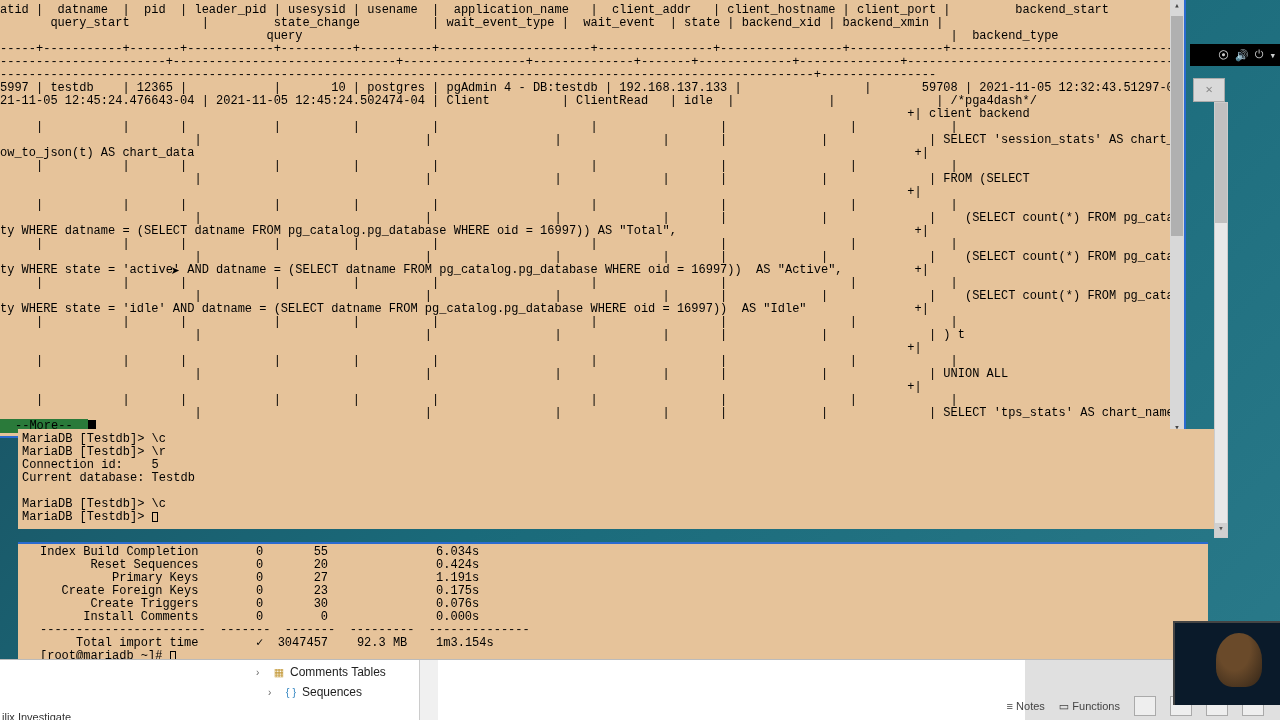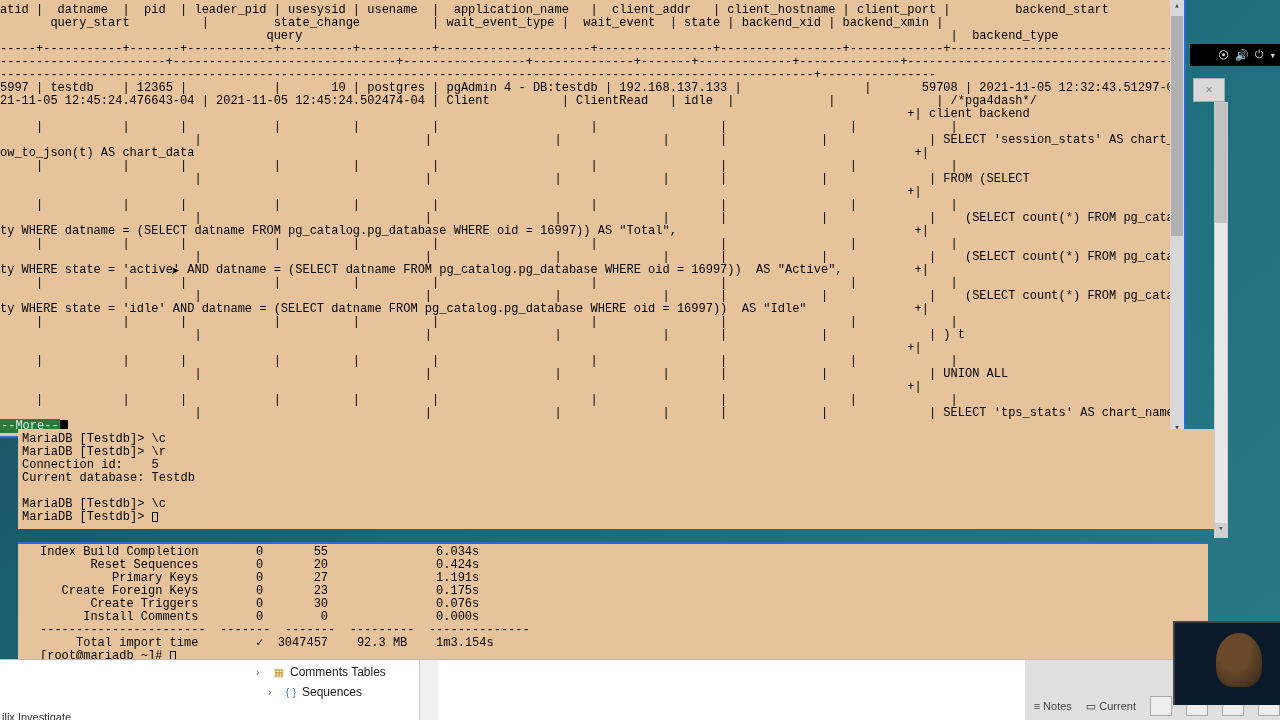--- a/index.html
+++ b/index.html
@@ -113,22 +113,22 @@
     left: 0; right: 0;
     height: 14px;
     text-align: center;
     font-size: 9px;
     color: #444;
   }
   .term-upper-scroll .arrow.up { top: 0; }
   .term-upper-scroll .arrow.down { bottom: 0; }
   .more-prompt {
     background: #2a7a3a;
-    color: #e5e5e5;
-    padding: 0 1px;
+    color: #000000;
+    padding: 0 15px;
   }
   .cursor-block {
     background: #000;
     display: inline-block;
     width: 8px;
     height: 11px;
     vertical-align: middle;
   }
 
   
@@ -222,21 +222,21 @@
   .pgadmin-main-white {
     position: absolute;
     left: 18px;
     top: 0;
     right: 255px;
     bottom: 0;
     background: #fff;
   }
   .toolbar-icons {
     position: absolute;
-    right: 0;
+    right: 16px;
     bottom: 4px;
     display: flex;
     gap: 14px;
     font-family: sans-serif;
     font-size: 11px;
     color: #444;
     align-items: center;
   }
   .mini-icon {
     width: 20px; height: 18px;
@@ -375,21 +375,21 @@
       </div>
     </div>
     <div class="pgadmin-main">
       <div class="pgadmin-main-white"></div>
     </div>
   </div>
 
   <div class="status-left">ilix Investigate</div>
   <div class="toolbar-icons">
     <span>≡ <span>Notes</span></span>
-    <span>▭ <span>Current</span></span>
+    <span>▭ <span>Functions</span></span>
     <span class="mini-icon"></span>
     <span class="mini-icon"></span>
     <span class="mini-icon"></span>
     <span class="mini-icon"></span>
   </div>
 
   <div class="webcam">
     <div class="head"></div>
   </div>
 

